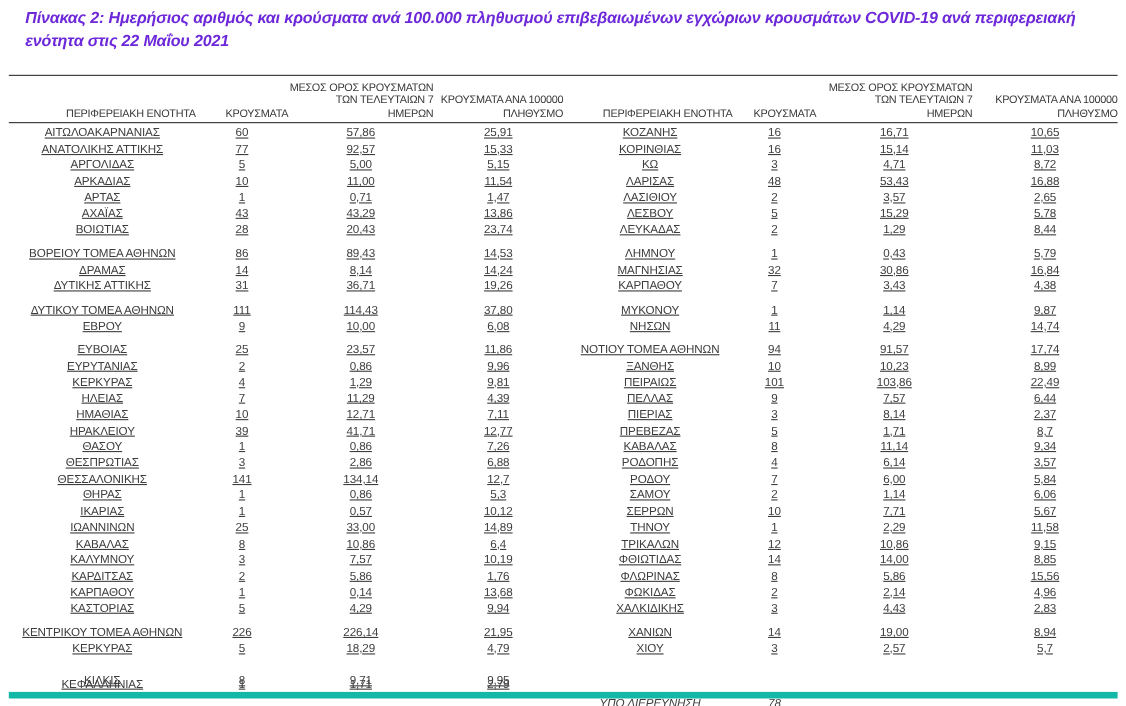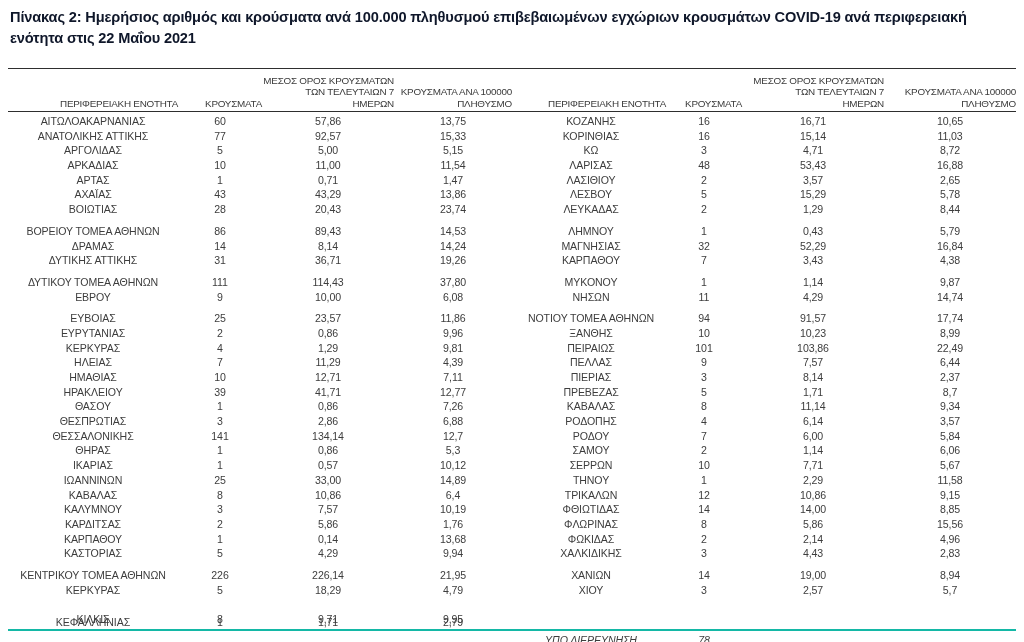--- a/index.html
+++ b/index.html
@@ -1,30 +1,30 @@
 <!DOCTYPE html>
 <html><head>
 <meta charset="utf-8">
 <style>
   html,body{margin:0;padding:0;background:#ffffff;}
   body{width:1024px;height:642px;overflow:hidden;
        font-family:"Liberation Sans", sans-serif;color:#3d3d3d;}
   .page{position:relative;width:1024px;height:642px;background:#fff;}
-  .title{position:absolute;left:10px;top:7px;width:990px;
-         font-size:14.6px;font-weight:700;color:#0f172a;
-         line-height:21px;letter-spacing:-0.15px;}
+  .title{position:absolute;left:23px;top:7px;width:990px;
+         font-size:14.6px;font-weight:700;color:#6d28d9;
+         line-height:21px;letter-spacing:-0.15px;font-style:italic;}
   .table{position:absolute;left:8px;top:68px;width:1008px;}
   .grid9{display:grid;
          grid-template-columns:170px 84px 132px 118px 4px 150px 76px 142px 132px;}
   .header{border-top:1.5px solid #2e2e2e;border-bottom:1.5px solid #2e2e2e;
           box-sizing:border-box;min-height:44px;align-items:end;
           padding:3px 0 2px 0;}
   .hcell{text-align:right;font-size:9.9px;line-height:11.4px;
          letter-spacing:-0.25px;white-space:pre-line;color:#3a3a3a;}
-  .rows{padding-top:2px;border-bottom:2px solid #14b8a6;padding-bottom:2px;}
+  .rows{padding-top:2px;border-bottom:6px solid #14b8a6;padding-bottom:2px;text-decoration:underline;}
   .row{height:14.7px;align-items:center;}
   .cell{text-align:center;font-size:10.6px;line-height:14.7px;
         letter-spacing:-0.1px;white-space:pre;color:#3d3d3d;}
   .group-gap{height:7px;}
   .italic{font-style:italic;margin-top:36px;}
 </style>
 </head>
 <body>
 
 <div class="page">
@@ -46,21 +46,21 @@
 ΤΩΝ ΤΕΛΕΥΤΑΙΩΝ 7
 ΗΜΕΡΩΝ</div>
       <div class="hcell">ΚΡΟΥΣΜΑΤΑ ΑΝΑ 100000
 ΠΛΗΘΥΣΜΟ</div>
     </div>
     <div class="rows">
         <div class="row grid9">
           <div class="cell">ΑΙΤΩΛΟΑΚΑΡΝΑΝΙΑΣ</div>
           <div class="cell">60</div>
           <div class="cell">57,86</div>
-          <div class="cell">13,75</div>
+          <div class="cell">25,91</div>
           <div class="cell"></div>
           <div class="cell">ΚΟΖΑΝΗΣ</div>
           <div class="cell">16</div>
           <div class="cell">16,71</div>
           <div class="cell">10,65</div>
         </div>
         <div class="row grid9">
           <div class="cell">ΑΝΑΤΟΛΙΚΗΣ ΑΤΤΙΚΗΣ</div>
           <div class="cell">77</div>
           <div class="cell">92,57</div>
@@ -139,21 +139,21 @@
           <div class="cell">5,79</div>
         </div>
         <div class="row grid9">
           <div class="cell">ΔΡΑΜΑΣ</div>
           <div class="cell">14</div>
           <div class="cell">8,14</div>
           <div class="cell">14,24</div>
           <div class="cell"></div>
           <div class="cell">ΜΑΓΝΗΣΙΑΣ</div>
           <div class="cell">32</div>
-          <div class="cell">52,29</div>
+          <div class="cell">30,86</div>
           <div class="cell">16,84</div>
         </div>
         <div class="row grid9">
           <div class="cell">ΔΥΤΙΚΗΣ ΑΤΤΙΚΗΣ</div>
           <div class="cell">31</div>
           <div class="cell">36,71</div>
           <div class="cell">19,26</div>
           <div class="cell"></div>
           <div class="cell">ΚΑΡΠΑΘΟΥ</div>
           <div class="cell">7</div>

